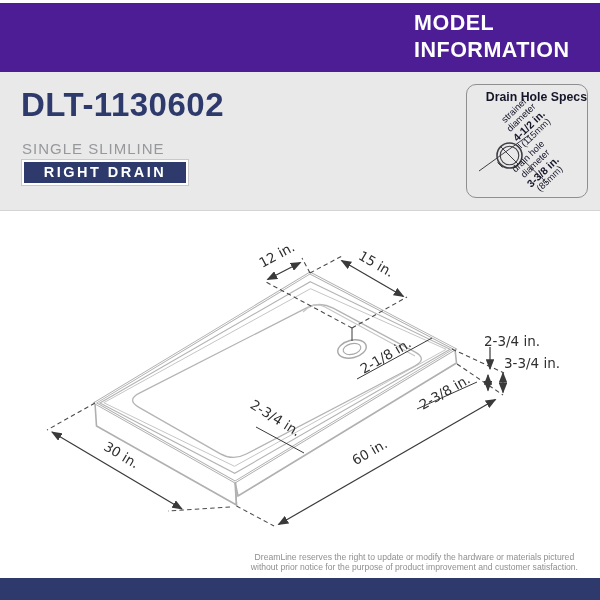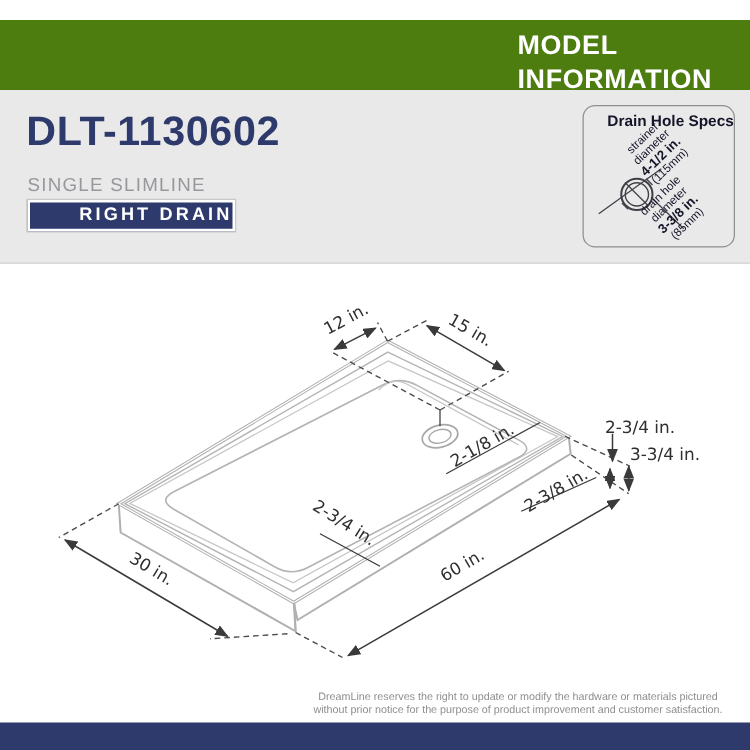--- a/index.html
+++ b/index.html
@@ -3,22 +3,22 @@
 <meta charset="utf-8">
 <style>
   html,body{margin:0;padding:0;}
   body{
     width:600px;height:600px;position:relative;overflow:hidden;
     background:#ffffff;
     font-family:"Liberation Sans","DejaVu Sans",sans-serif;
   }
   
   .header{
-    position:absolute;left:0;top:16px;width:600px;height:74px;
-    background:#4d7c0f;
+    position:absolute;left:0;top:3px;width:600px;height:74px;
+    background:#4c1d95;
   }
   .header-title{
     position:absolute;left:414px;top:7px;
     color:#ffffff;font-weight:bold;font-size:21.5px;line-height:27px;
     letter-spacing:.5px;white-space:nowrap;
   }
   
   .band{
     position:absolute;left:0;top:72px;width:600px;height:138px;
     background:#e9e9e9;border-bottom:1px solid #d4d4d4;
@@ -32,21 +32,21 @@
     color:#2d3a6b;font-weight:bold;font-size:15.5px;letter-spacing:.2px;
   }
   .product-subtitle{
     position:absolute;left:22px;top:68px;
     color:#97989c;font-size:15px;letter-spacing:1px;
   }
   .drain-badge{
     position:absolute;left:22px;top:88px;width:162px;height:21px;
     background:#2d3a6b;border:2px solid #ffffff;box-shadow:0 0 0 1px #c9c9c9;
     color:#ffffff;font-weight:bold;font-size:14.5px;letter-spacing:2.5px;
-    text-align:right;line-height:21px;
+    text-align:center;line-height:21px;
   }
   
   .specs-box{
     position:absolute;left:466px;top:12px;width:122px;height:114px;
     border:1.5px solid #8f8f8f;border-radius:10px;box-sizing:border-box;
   }
   .specs-title{
     position:absolute;left:0;top:5px;width:100%;text-align:right;
     color:#15152a;font-weight:bold;font-size:12.3px;
   }

